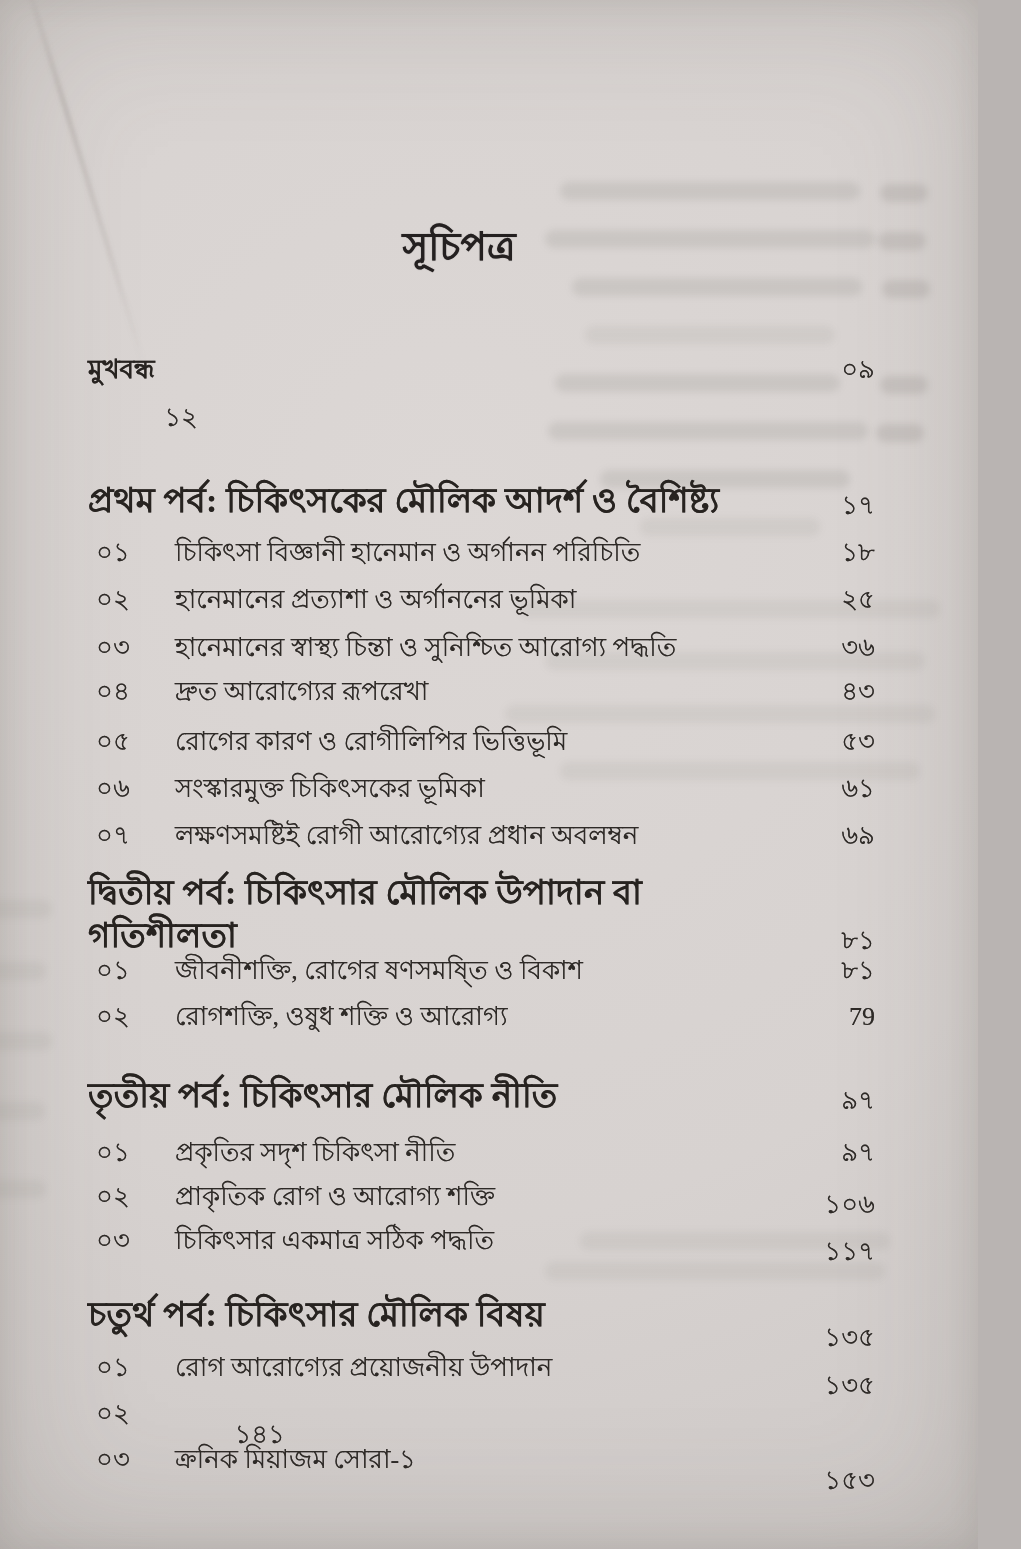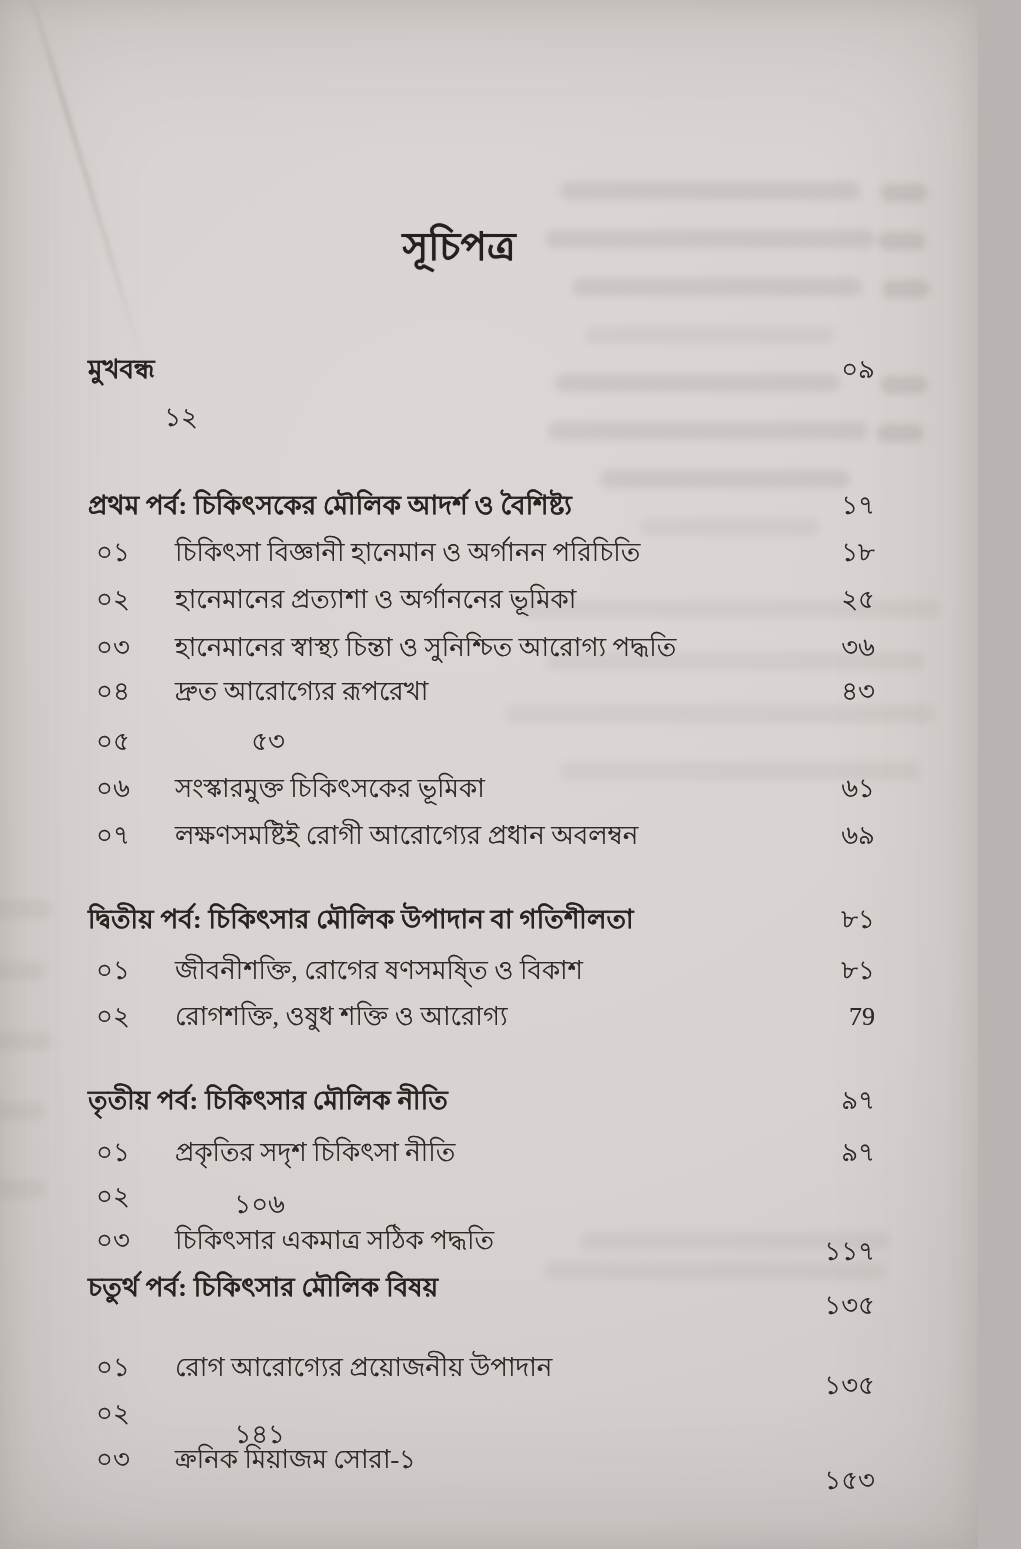--- a/index.html
+++ b/index.html
@@ -36,21 +36,21 @@
   
   .row{
     position:absolute;left:88px;right:103px;
     display:flex;align-items:flex-end;
     color:#2e2a27;
     font-size:26px;line-height:1.25;
     text-shadow:0 0 .6px rgba(46,42,39,.65);
   }
   .row .num{width:87px;flex:0 0 auto;padding-left:8px;box-sizing:border-box;}
   .row .t{flex:1 1 auto;padding-right:12px;}
-  .row .h{font-weight:bold;color:#272320;font-size:26px;letter-spacing:.2px;}
+  .row .h{font-weight:bold;color:#272320;font-size:34px;letter-spacing:.2px;}
   .row .pg{flex:0 0 auto;width:110px;text-align:right;margin-top:32px;}
   .row.front .t{font-weight:bold;color:#272320;}
   .pg.oA{transform:translateY(8px);}
   .pg.oB{transform:translateY(11px);}
   .pg.oC{transform:translateY(18px);}
   .pg.oD{transform:translateY(21px);}
   .title{
     position:absolute;left:0;right:60px;top:216px;
     text-align:center;
     font-size:39px;font-weight:bold;color:#242020;
@@ -118,20 +118,21 @@
     <span class="t">হানেমানের স্বাস্থ্য চিন্তা ও সুনিশ্চিত আরোগ্য পদ্ধতি</span>
     <span class="pg">৩৬</span>
   </div>
   <div class="row" style="top:644px">
     <span class="num">০৪</span>
     <span class="t">দ্রুত আরোগ্যের রূপরেখা</span>
     <span class="pg">৪৩</span>
   </div>
   <div class="row" style="top:694px">
     <span class="num">০৫</span>
+    <span class="t">রোগের কারণ ও রোগীলিপির ভিত্তিভূমি</span>
     <span class="pg">৫৩</span>
   </div>
   <div class="row" style="top:741px">
     <span class="num">০৬</span>
     <span class="t">সংস্কারমুক্ত চিকিৎসকের ভূমিকা</span>
     <span class="pg">৬১</span>
   </div>
   <div class="row" style="top:788px">
     <span class="num">০৭</span>
     <span class="t">লক্ষণসমষ্টিই রোগী আরোগ্যের প্রধান অবলম্বন</span>
@@ -157,29 +158,30 @@
     <span class="t h">তৃতীয় পর্ব: চিকিৎসার মৌলিক নীতি</span>
     <span class="pg">৯৭</span>
   </div>
   <div class="row" style="top:1105px">
     <span class="num">০১</span>
     <span class="t">প্রকৃতির সদৃশ চিকিৎসা নীতি</span>
     <span class="pg">৯৭</span>
   </div>
   <div class="row" style="top:1149px">
     <span class="num">০২</span>
+    <span class="t">প্রাকৃতিক রোগ ও আরোগ্য শক্তি</span>
     <span class="pg oA">১০৬</span>
   </div>
   <div class="row" style="top:1193px">
     <span class="num">০৩</span>
     <span class="t">চিকিৎসার একমাত্র সঠিক পদ্ধতি</span>
     <span class="pg oB">১১৭</span>
   </div>
 
-  <div class="row" style="top:1240px">
+  <div class="row" style="top:1272px">
     <span class="t h">চতুর্থ পর্ব: চিকিৎসার মৌলিক  বিষয়</span>
     <span class="pg oC">১৩৫</span>
   </div>
   <div class="row" style="top:1320px">
     <span class="num">০১</span>
     <span class="t">রোগ আরোগ্যের প্রয়োজনীয় উপাদান</span>
     <span class="pg oC">১৩৫</span>
   </div>
   <div class="row" style="top:1366px">
     <span class="num">০২</span>

